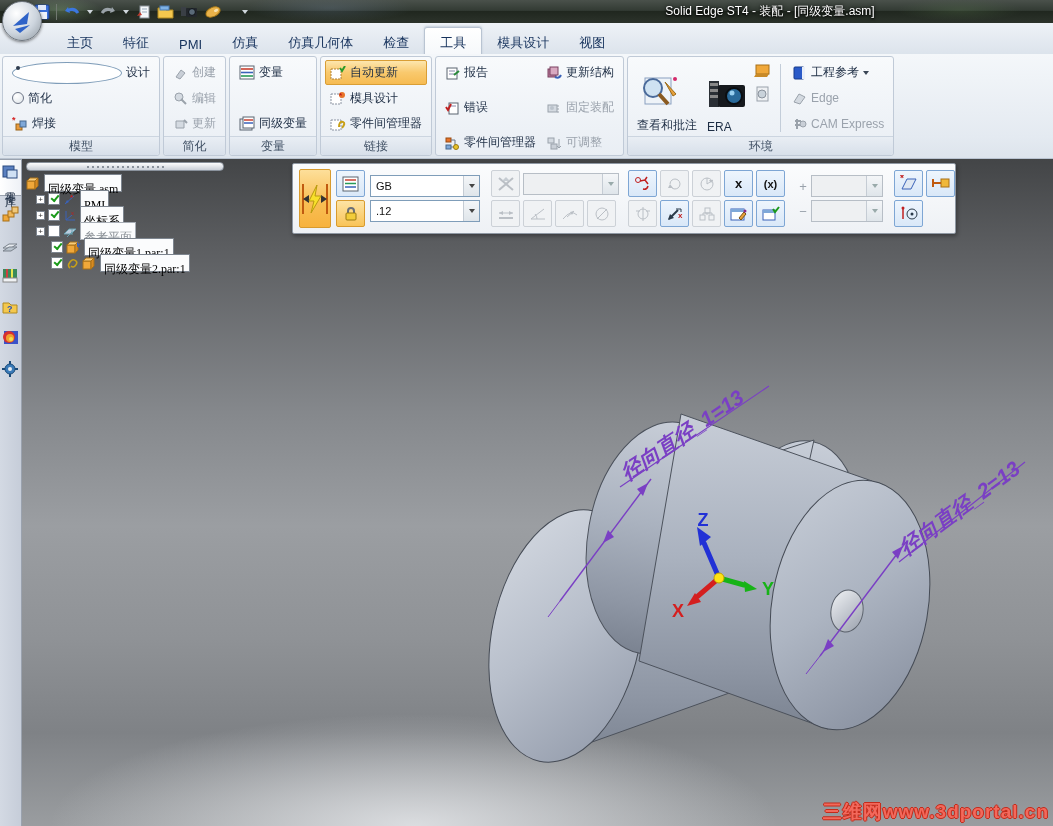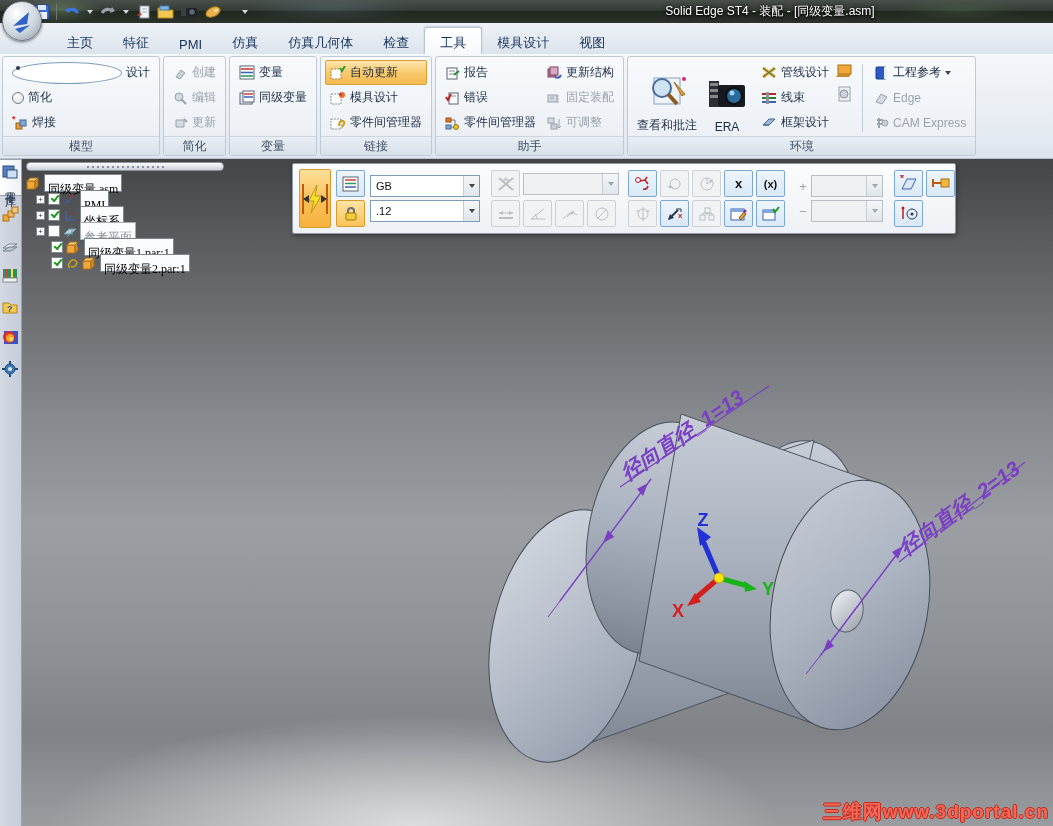--- a/index.html
+++ b/index.html
@@ -36,25 +36,25 @@
 
   
   .ribbon { position:absolute; left:0; top:54px; width:1053px; height:105px;
     background:linear-gradient(#f4f7fa,#e4eaf1 80%,#dde4ec); border-bottom:1px solid #b9c3d0;
     display:flex; align-items:stretch; padding:2px 0 2px 2px; }
   .rgroup { border:1px solid #c0cad7; border-radius:3px; margin-right:3px; background:linear-gradient(#f8fafc,#e9eef4);
     display:flex; flex-direction:column; }
   .rgroup .content { flex:1; display:flex; padding:3px 4px 0 4px; }
   .rgroup .glabel { height:19px; font-size:12px; color:#3f4f63; text-align:center; line-height:18px;
     background:linear-gradient(#e9eef4,#d8e0ea); border-top:1px solid #ccd5e0; border-radius:0 0 3px 3px; }
-  .vcol { display:flex; flex-direction:column; justify-content:flex-start; }
+  .vcol { display:flex; flex-direction:column; justify-content:space-between; }
   .rbtn { display:flex; align-items:center; gap:4px; font-size:12px; color:#1d2d44; height:25px; padding:0 4px; white-space:nowrap; border:1px solid transparent; border-radius:2px; }
   .rbtn.dis { color:#9aa2ac; }
   .rbtn.hl { background:linear-gradient(#fde6ae,#f9c96d 50%,#f6bb52); border:1px solid #d99e35; }
-  .bigbtn { display:flex; flex-direction:column; align-items:center; justify-content:flex-end; font-size:12px; color:#1d2d44; padding:2px 5px; gap:3px; }
+  .bigbtn { display:flex; flex-direction:column; align-items:flex-start; justify-content:flex-end; font-size:12px; color:#1d2d44; padding:2px 5px; gap:3px; }
   .radio { width:12px; height:12px; border-radius:50%; border:1px solid #6e7687; background:radial-gradient(circle at 35% 30%,#fff,#dfe5ea); position:relative; }
   .radio.sel::after { content:""; position:absolute; left:3px; top:3px; width:4px; height:4px; border-radius:50%; background:#2f3b4d; }
   .sepcol { width:1px; background:#c3cdd9; margin:4px 6px; }
 
   
   .viewport { position:absolute; left:22px; top:159px; width:1031px; height:667px;
     background:
       radial-gradient(520px 160px at 38% 100%, rgba(230,232,235,.85), rgba(230,232,235,0) 70%),
       linear-gradient(#434547 0%, #5d5f62 14%, #85888c 38%, #9b9ea2 55%, #8f9296 72%, #7f8286 86%, #9a9da0 100%);
     overflow:hidden; }
@@ -335,21 +335,20 @@
           <div class="rbtn dis">
             <svg width="16" height="14">
                 <rect x="2" y="2" width="6" height="5" fill="#d4dae1" stroke="#9aa2ab"></rect>
                 <rect x="5" y="8" width="6" height="5" fill="#c9cfd7" stroke="#9aa2ab"></rect>
                 <path d="M13 3 v9 m-2 -2 l2 2 2 -2" stroke="#9aa2ab" fill="none"></path>
               </svg>
             <span>可调整</span>
             </div>
         </div>
       </div>
-      <div class="glabel">助手</div>
     </div>
 
     <div class="rgroup">
       <div class="content" style="align-items:stretch">
         <div class="bigbtn">
           <svg width="42" height="40">
             <rect x="8" y="4" width="26" height="26" fill="#eef3f8" stroke="#8aa0c0"></rect>
             <circle cx="16" cy="14" r="9" fill="#cfe2f2" stroke="#4a6a9a" stroke-width="2"></circle>
             <path d="M22 20 l9 10" stroke="#8a5a20" stroke-width="4"></path>
             <path d="M28 8 l8 14 3 -2 z" fill="#e8a03a" stroke="#9a6a18"></path>
@@ -361,45 +360,20 @@
           <svg width="40" height="40">
             <rect x="2" y="4" width="10" height="26" fill="#2a2f35"></rect>
               <rect x="3" y="6" width="8" height="3" fill="#888"></rect>
               <rect x="3" y="12" width="8" height="3" fill="#888"></rect>
               <rect x="3" y="18" width="8" height="3" fill="#888"></rect>
             <rect x="11" y="8" width="27" height="22" rx="2" fill="#16191d"></rect>
             <circle cx="27" cy="19" r="8" fill="#2a6a9a" stroke="#0a0d10" stroke-width="2"></circle>
               <circle cx="25" cy="16" r="2.5" fill="#9ad0f0"></circle>
           </svg>
           <span>ERA</span>
-        </div>
-        <div class="vcol" style="margin-left:4px">
-          <div class="rbtn">
-            <svg width="16" height="13">
-                <path d="M2 2 l12 9 M14 2 l-12 9" stroke="#e8a03a" stroke-width="3"></path>
-                <path d="M2 2 l12 9 M14 2 l-12 9" stroke="#2a7a3a" stroke-width="1"></path>
-              </svg>
-            <span>管线设计</span>
-            </div>
-          <div class="rbtn">
-            <svg width="16" height="13">
-                <line x1="1" y1="3" x2="15" y2="3" stroke="#c02020" stroke-width="2"></line>
-                <line x1="1" y1="7" x2="15" y2="7" stroke="#2a7a3a" stroke-width="2"></line>
-                <line x1="1" y1="11" x2="15" y2="11" stroke="#3a62b8" stroke-width="2"></line>
-                <rect x="5" y="1" width="3" height="12" fill="#8a929c"></rect>
-              </svg>
-            <span>线束</span>
-            </div>
-          <div class="rbtn">
-            <svg width="16" height="13">
-                <path d="M2 9 l6 -6 h6 l-6 6 z" fill="#9ab8d8" stroke="#46688f"></path>
-                <path d="M2 9 h6 l6 -6" fill="none" stroke="#46688f"></path>
-              </svg>
-            <span>框架设计</span>
-            </div>
         </div>
         <div class="vcol" style="justify-content:flex-start; gap:8px; padding:2px 2px;">
           <svg width="18" height="16">
               <rect x="2" y="3" width="13" height="9" fill="#f0a83a" stroke="#a87018"></rect>
               <path d="M2 12 h13 l-2 3 h-13 z" fill="#c88a28"></path>
             </svg>
           <svg width="18" height="16">
               <rect x="3" y="1" width="11" height="14" fill="#eef0f3" stroke="#9aa2ab"></rect>
               <circle cx="8" cy="8" r="4" fill="#c9d2da" stroke="#8a929c"></circle>
             </svg>

